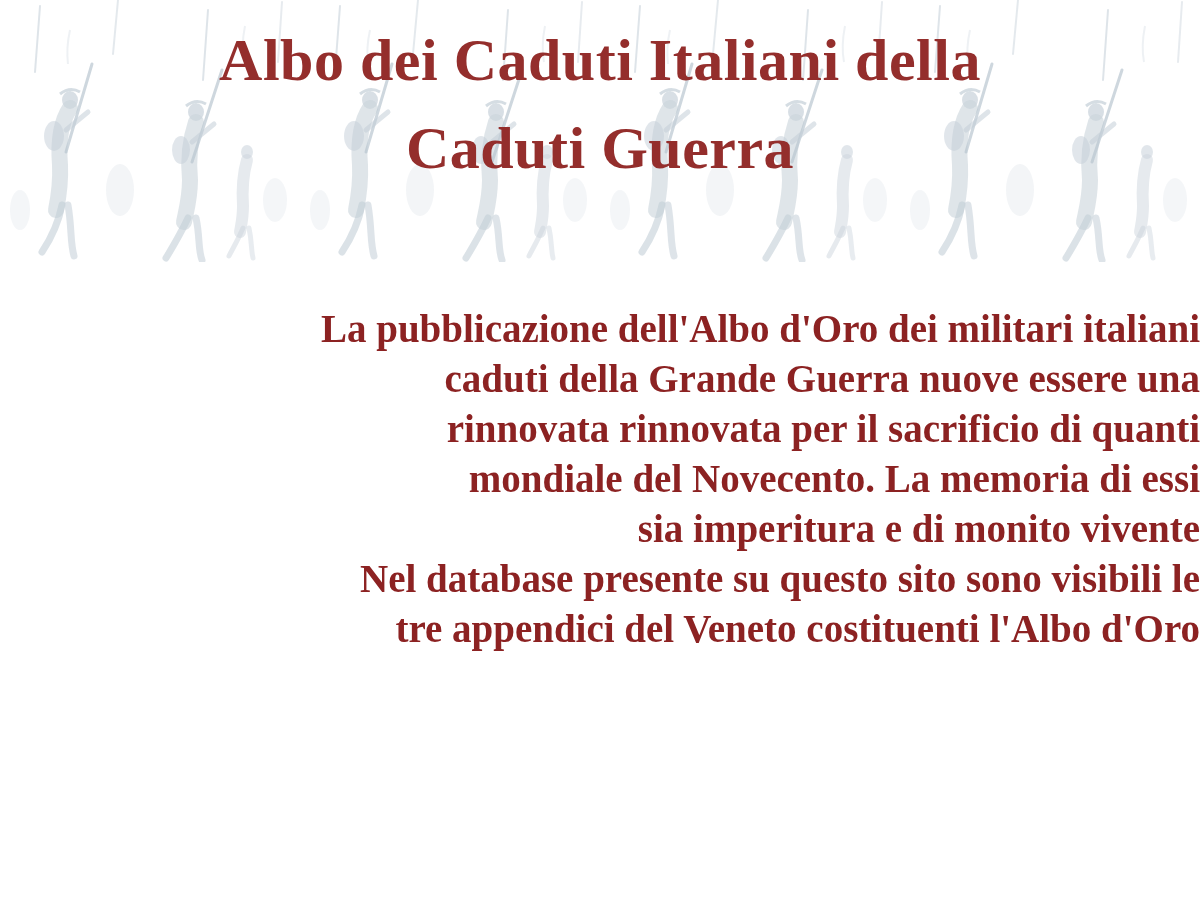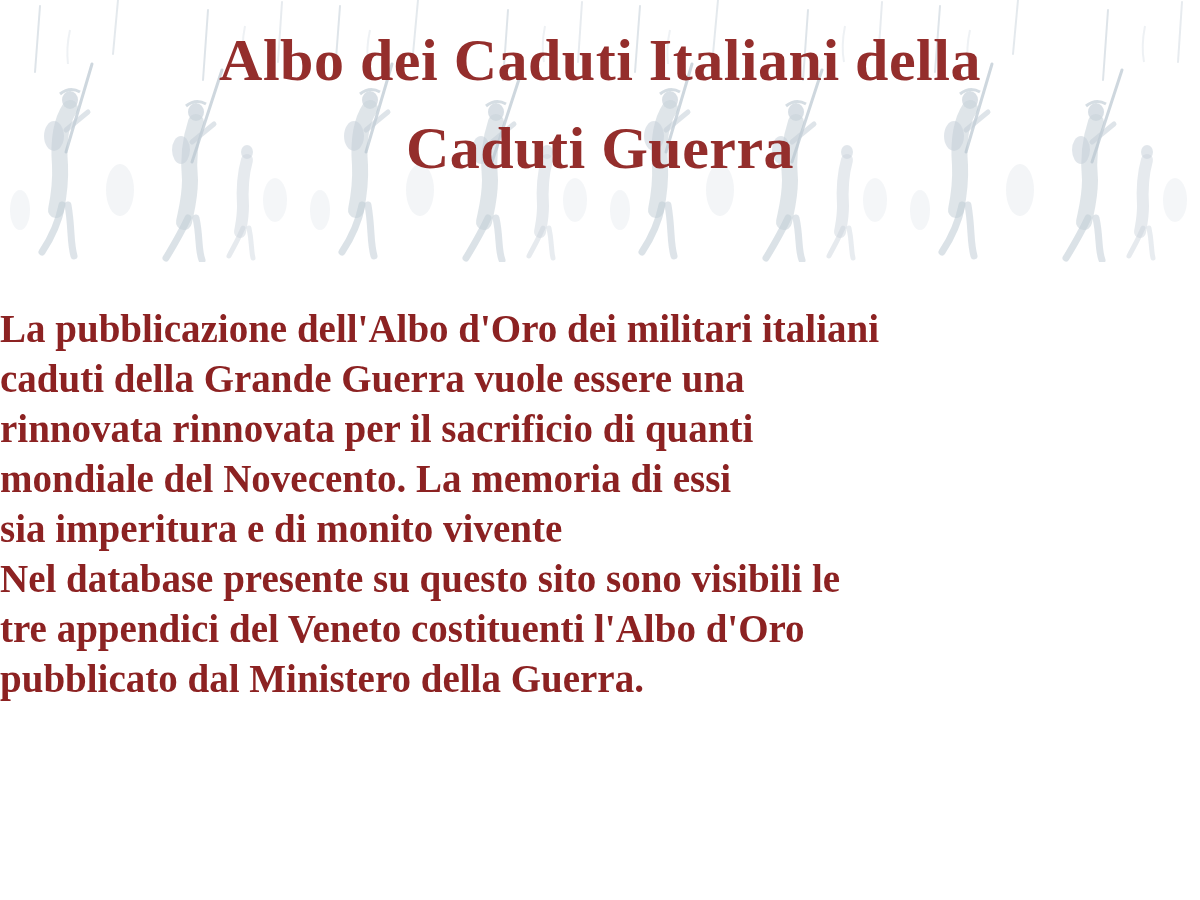--- a/index.html
+++ b/index.html
@@ -47,21 +47,21 @@
   .page-title .title-line {
     display: block;
   }
   
   .intro {
     position: absolute;
     top: 262px;
     left: 0;
     width: 1200px;
     padding-top: 42px;
-    text-align: left;
+    text-align: right;
     font-weight: bold;
     font-size: 39px;
     line-height: 50px;
     color: #8c2222;
   }
   .intro .intro-line {
     display: block;
     white-space: nowrap;
   }
 </style>
@@ -115,22 +115,21 @@
     </svg>
 
     <h1 class="page-title">
       <span class="title-line">Albo dei Caduti Italiani della</span>
       <span class="title-line">Caduti Guerra</span>
     </h1>
   </div>
 
   <div class="intro">
     <span class="intro-line">La pubblicazione dell'Albo d'Oro dei militari italiani</span>
-    <span class="intro-line">caduti della Grande Guerra vuole essere una</span>
+    <span class="intro-line">caduti della Grande Guerra nuove essere una</span>
     <span class="intro-line">rinnovata rinnovata per il sacrificio di quanti</span>
     <span class="intro-line">mondiale del Novecento. La memoria di essi</span>
     <span class="intro-line">sia imperitura e di monito vivente</span>
     <span class="intro-line">Nel database presente su questo sito sono visibili le</span>
     <span class="intro-line">tre appendici del Veneto costituenti l'Albo d'Oro</span>
-    <span class="intro-line">pubblicato dal Ministero della Guerra.</span>
   </div>
 
 </div>
 
 </body></html>

